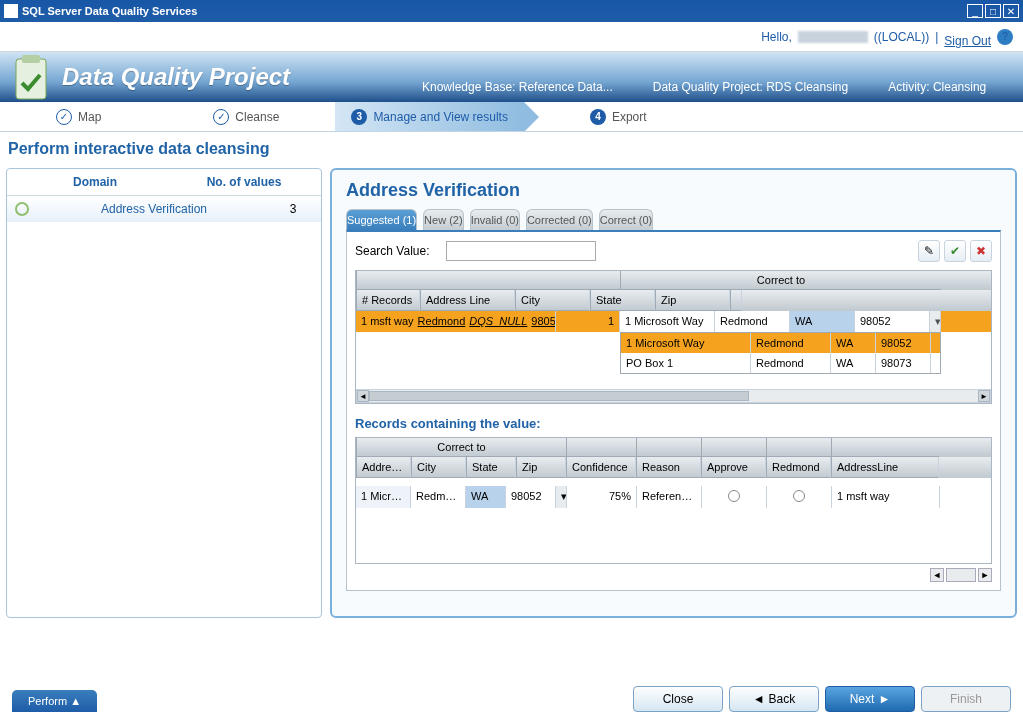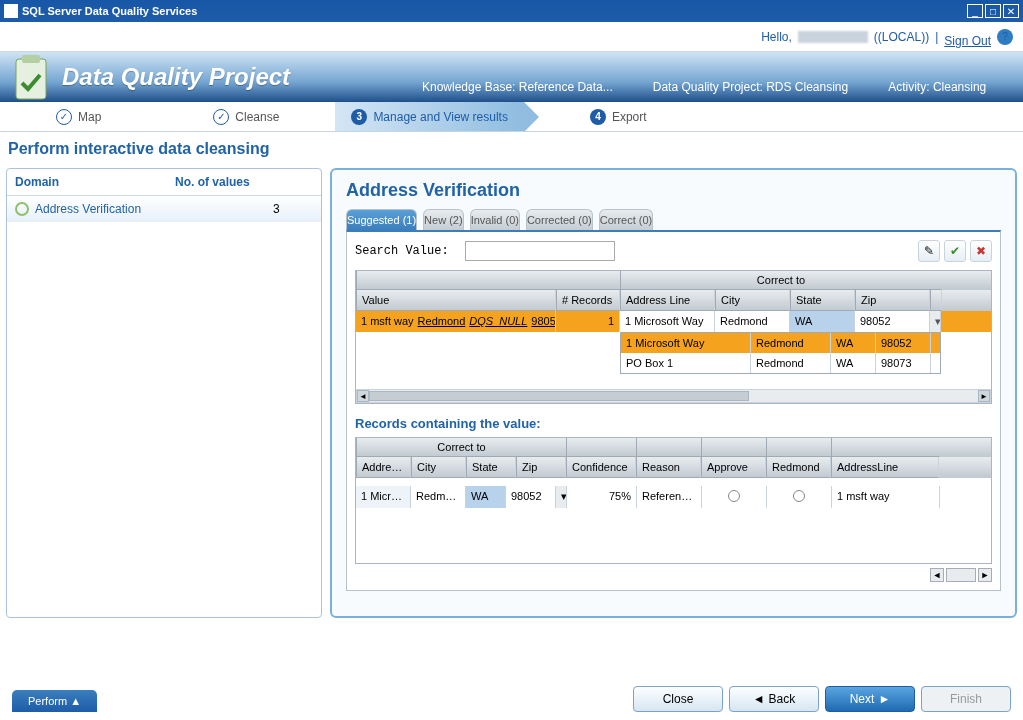--- a/index.html
+++ b/index.html
@@ -30,42 +30,42 @@
 .step.active { background: linear-gradient(to right, #d4e6f5, #8fbce0); color: #1e5ca8; }
 .step .num { width: 16px; height: 16px; border-radius: 50%; background: #1e5ca8; color: #fff; display: inline-flex; align-items: center; justify-content: center; font-size: 10px; margin-right: 6px; font-weight: bold; }
 .step .check { width: 16px; height: 16px; border-radius: 50%; background: #fff; border: 1px solid #1e5ca8; color: #1e5ca8; display: inline-flex; align-items: center; justify-content: center; font-size: 10px; margin-right: 6px; }
 .step.active::after { content: ""; position: absolute; right: -15px; top: 0; border-left: 15px solid #8fbce0; border-top: 15px solid transparent; border-bottom: 15px solid transparent; }
 
 
 .section-label { color: #2163a7; font-size: 16px; font-weight: bold; padding: 8px 8px 4px 8px; }
 
 
 .content { display: flex; padding: 6px; gap: 8px; }
-.sidebar { width: 316px; border: 1px solid #aac4dc; border-radius: 4px; background: #fff; height: 450px; }
+.sidebar { width: 316px; border: 1px solid #aac4dc; border-radius: 4px; background: #fff; height: 450px; text-align: center; }
 .sidebar-head { display: flex; padding: 6px 8px; border-bottom: 1px solid #cdd; font-weight: bold; color: #2163a7; }
 .sidebar-row { display: flex; padding: 6px 8px; background: linear-gradient(to bottom, #fff, #e6f0fa); align-items: center; }
 .sidebar-row .ico { width: 14px; height: 14px; border-radius: 50%; border: 2px solid #8fbf6f; margin-right: 6px; }
 .sidebar-row .name { flex: 1; color: #2163a7; }
 .sidebar-row .count { width: 40px; }
 .sb-col-dom { width: 160px; }
 .sb-col-cnt { flex:1; }
 
 .mainpanel { flex: 1; border: 2px solid #7bb0dd; border-radius: 6px; background: #f7fbfe; padding: 10px 14px; height: 450px; overflow: hidden; }
 .mainpanel h2 { color: #2163a7; font-size: 18px; margin-bottom: 8px; }
 
 
 .tabs { display: flex; gap: 6px; }
 .tab { padding: 4px 0; border-radius: 6px 6px 0 0; font-size: 11px; cursor: pointer; border: 1px solid #b7c2cb; border-bottom: none; }
 .tab.active { background: linear-gradient(to bottom, #5a9fd6, #3a7ebc); color: #fff; }
 .tab.inactive { background: linear-gradient(to bottom, #e8ecef, #c5cdd2); color: #555; }
 
 .tabbody { border: 1px solid #b7c2cb; border-top: 2px solid #3a7ebc; background: #fff; padding: 8px; }
 
 .searchrow { display: flex; align-items: center; margin-bottom: 8px; }
-.searchrow label { margin-right: 16px; font-family: Liberation Mono, monospace; }
+.searchrow label { margin-right: 16px; }
 .searchrow input { width: 150px; height: 20px; border: 1px solid #aaa; padding: 0 4px; }
 .searchrow .spacer { flex: 1; }
 .toolbtn { width: 22px; height: 22px; border: 1px solid #c9d3de; border-radius: 3px; margin-left: 4px; background: linear-gradient(to bottom, #fff, #e6eef5); cursor: pointer; display:inline-flex;align-items:center;justify-content:center; font-size:12px;}
 
 
 .grid { border: 1px solid #aab7c3; font-size: 11px; }
 .grid-head { display: flex; background: linear-gradient(to bottom, #e8ecef, #c0c9d0); }
 .grid-head .cell { border: 1px solid #9faab5; border-top:none; border-right:none; padding: 3px 5px; text-align: left; }
 .grid .row { display: flex; }
 .grid .cell { border-right: 1px solid #c9d3de; padding: 4px 5px; white-space: nowrap; overflow: hidden; text-overflow: ellipsis; }
@@ -184,21 +184,20 @@
         <span class="toolbtn" style="color:#3a8c2e;">✔</span>
         <span class="toolbtn" style="color:#c33;">✖</span>
       </div>
 
       <div class="grid">
         <div class="grid1-superhead">
           <div class="scell" style="width:264px;"></div>
           <div class="scell" style="width:321px; text-align:center;">Correct to</div>
         </div>
         <div class="grid-head">
-          <div class="cell" style="width:200px;">Value</div>
           <div class="cell" style="width:64px;"># Records</div>
           <div class="cell" style="width:95px;">Address Line</div>
           <div class="cell" style="width:75px;">City</div>
           <div class="cell" style="width:65px;">State</div>
           <div class="cell" style="width:75px;">Zip</div>
           <div class="cell" style="width:10px;"></div>
         </div>
         <div class="row selected">
           <div class="cell" style="width:200px; display:flex; gap:4px;">
             <span>1 msft way</span>

